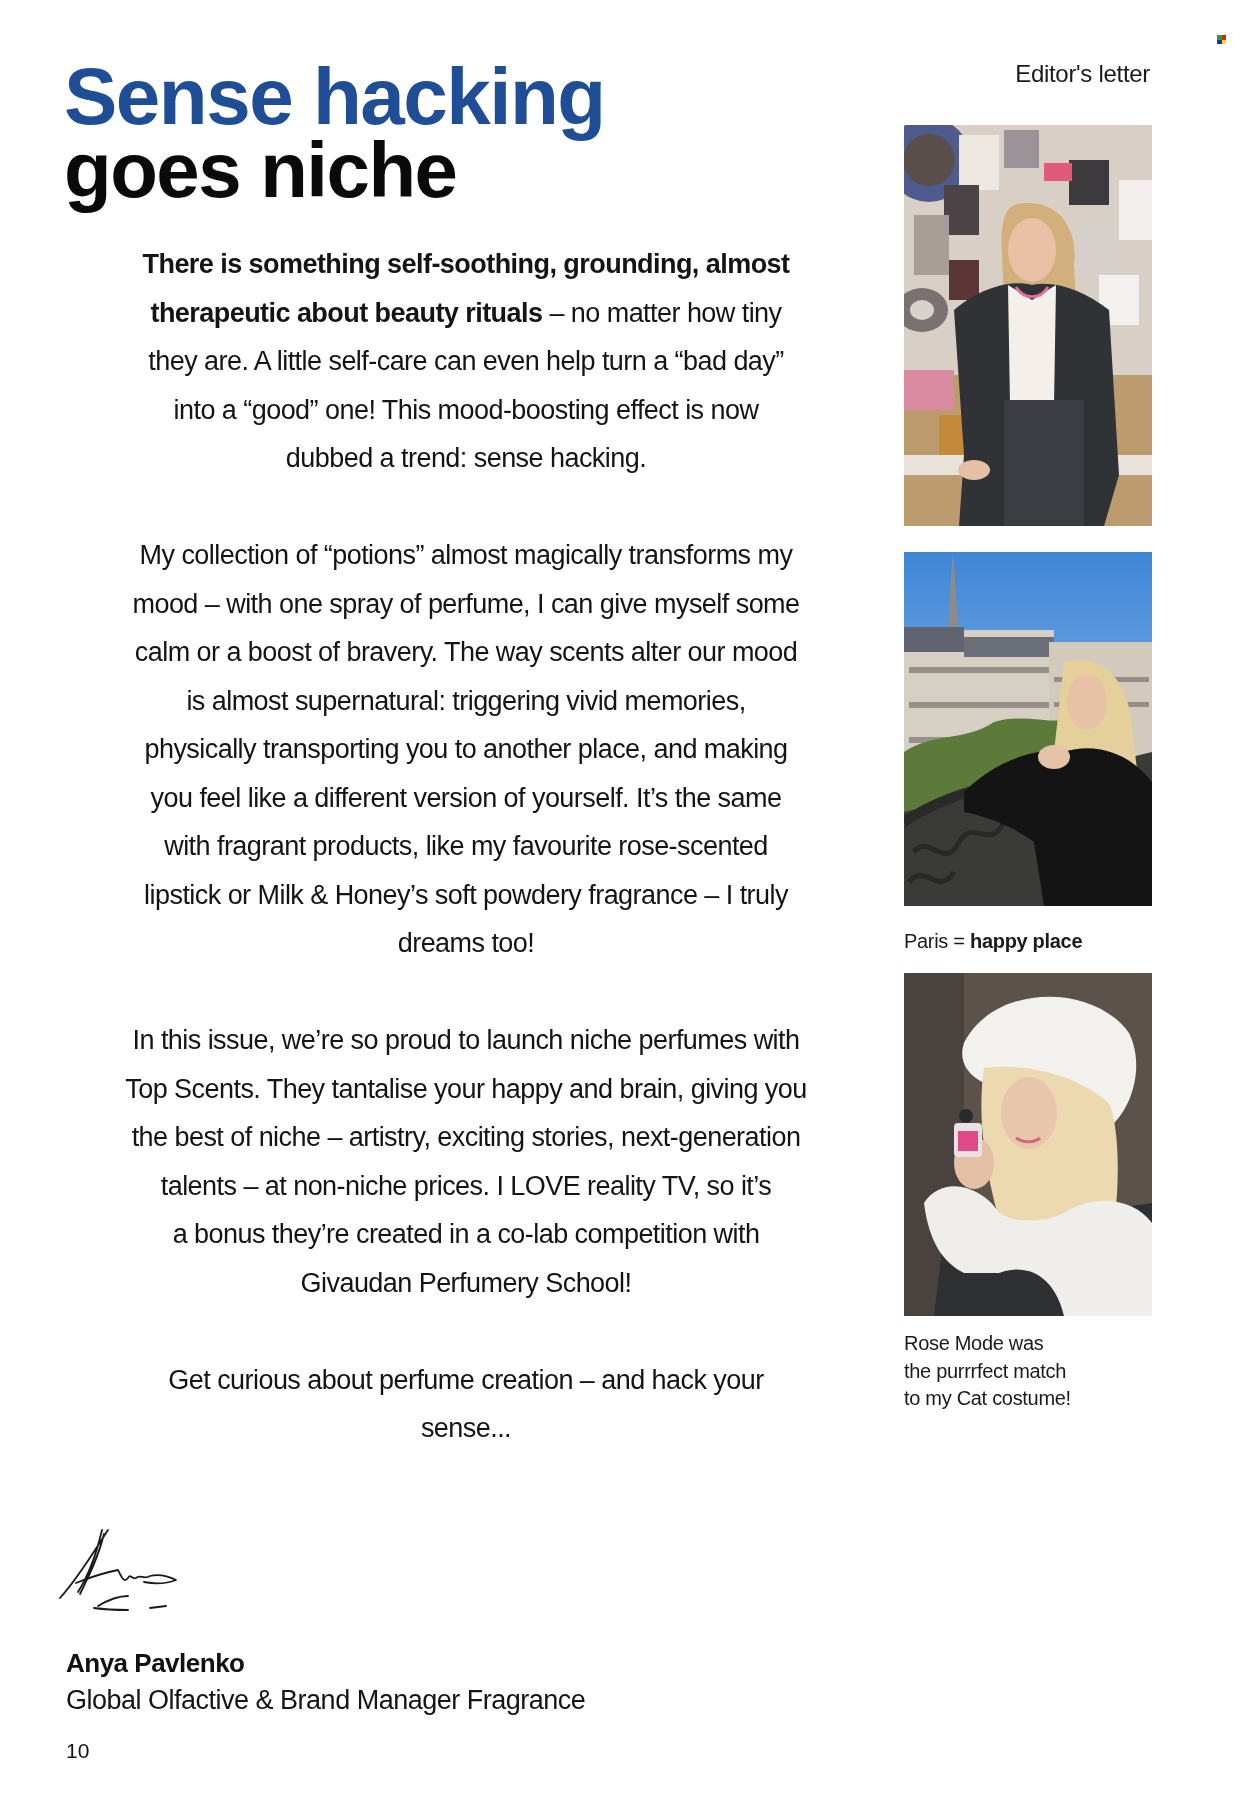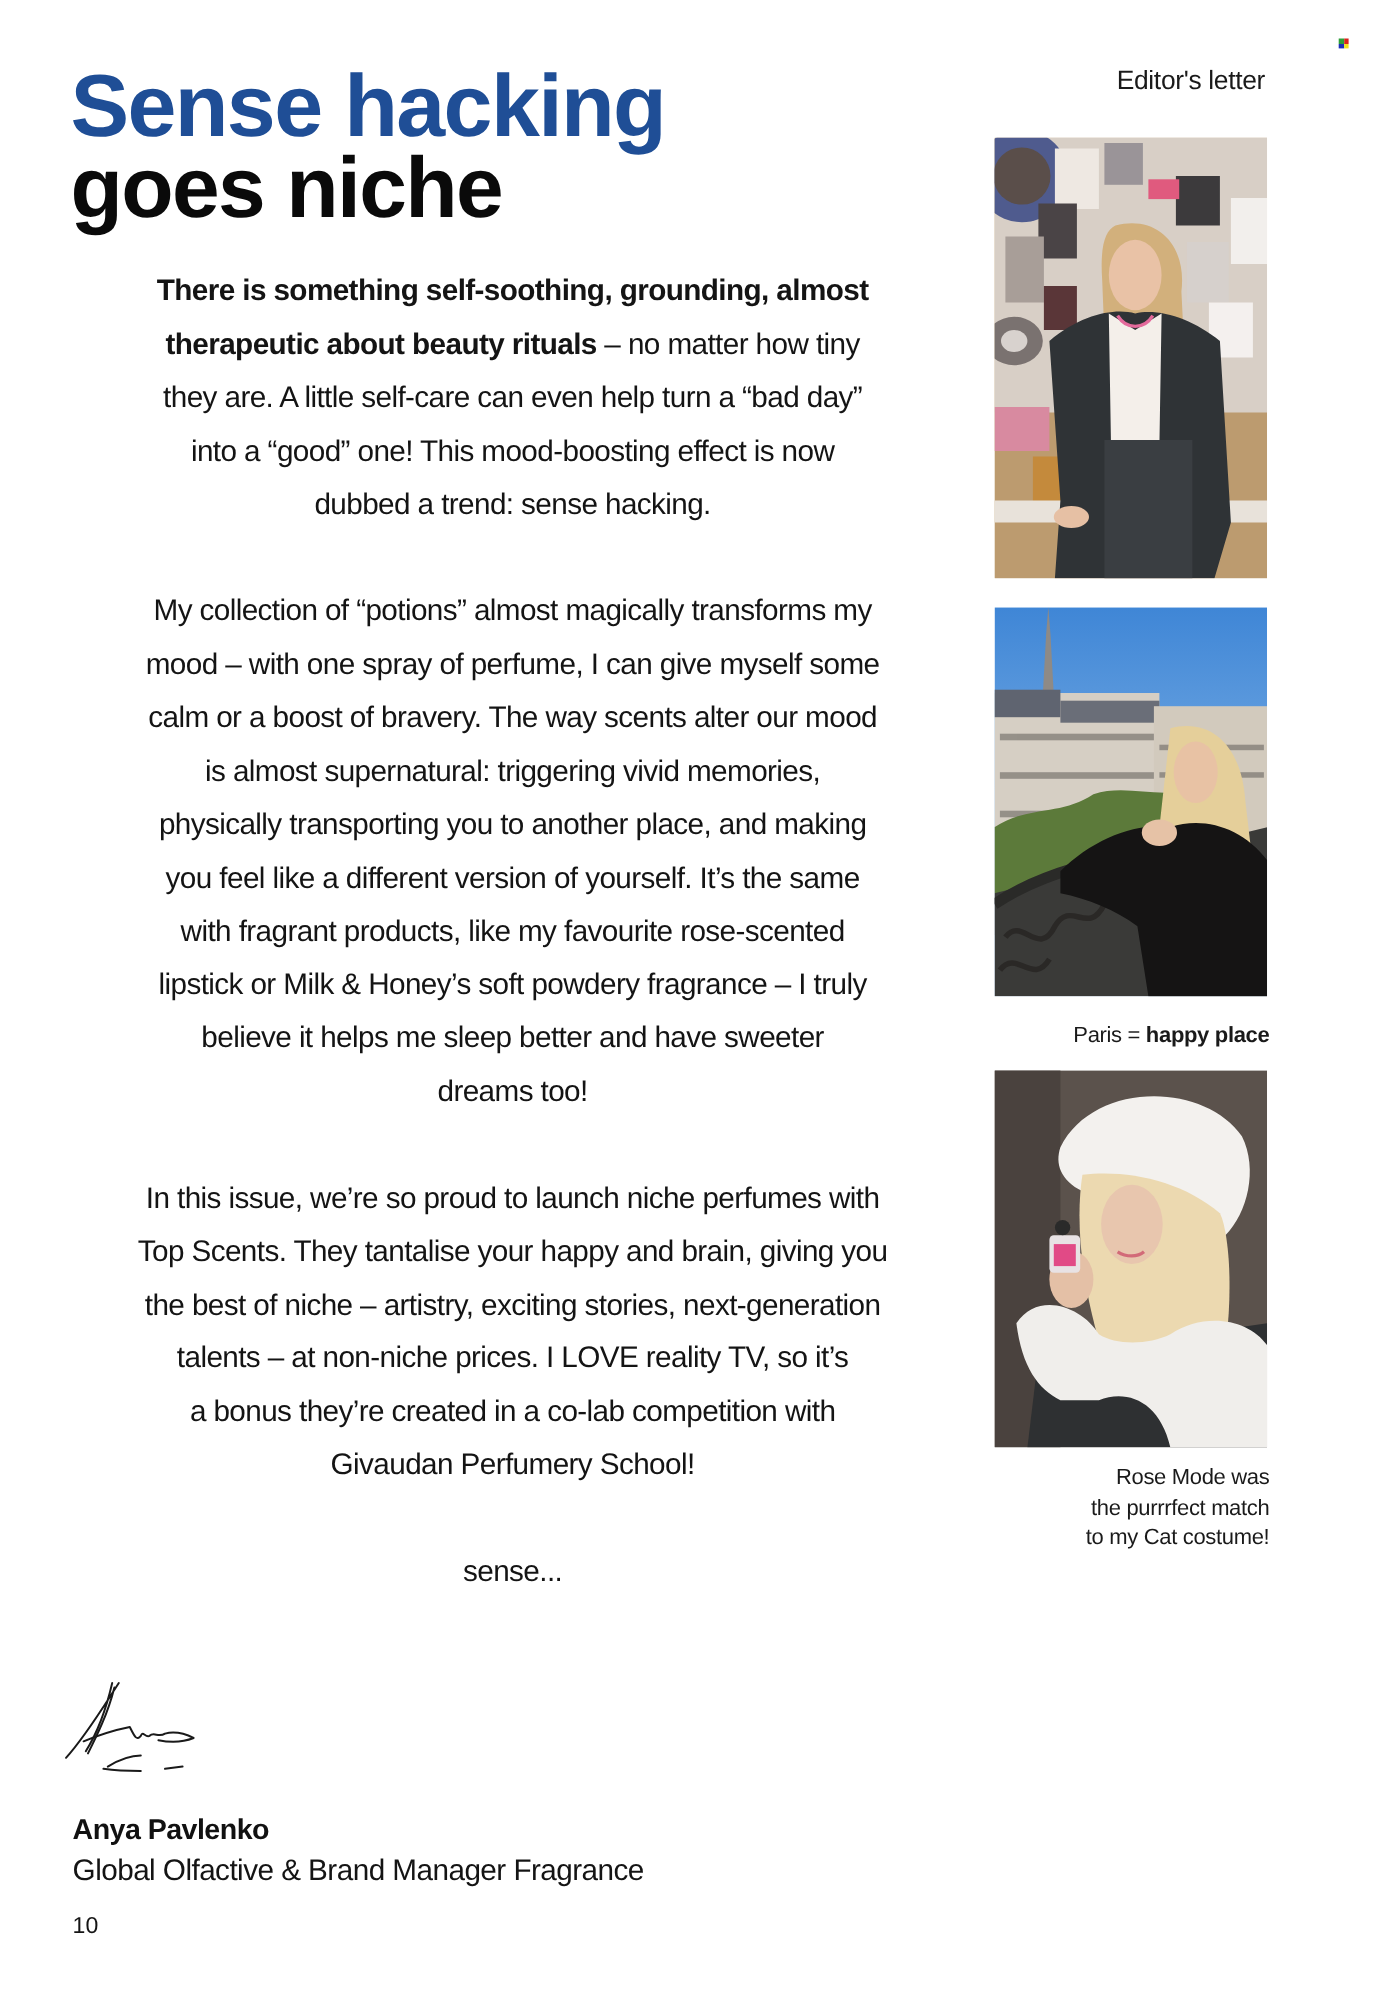--- a/index.html
+++ b/index.html
@@ -17,21 +17,21 @@
   .logo-mark span { display: block; }
   .body-text { left: 66px; width: 800px; font-size: 27px; line-height: 48.5px;
                color: #141414; letter-spacing: -0.55px; }
   .body-text p { margin: 0; }
   .body-text .line { display: block; white-space: nowrap; text-align: center; }
   .body-text .lead { font-weight: 700; }
   .para-gap { height: 48.5px; }
   .photo { position: absolute; left: 904px; width: 248px; overflow: hidden; }
   .photo svg { width: 100%; height: 100%; display: block; }
   .caption { left: 904px; width: 250px; font-size: 20px; line-height: 27.5px; color: #1a1a1a;
-             letter-spacing: -0.3px; text-align: right; }
+             letter-spacing: -0.3px; }
   .caption b { font-weight: 700; }
   .signature { left: 58px; top: 1528px; width: 160px; height: 90px; }
   .author-name { left: 66px; top: 1648px; font-size: 26px; font-weight: 700; color: #111;
                  letter-spacing: -0.5px; white-space: nowrap; }
   .author-title { left: 66px; top: 1685px; font-size: 27px; color: #141414;
                   letter-spacing: -0.5px; white-space: nowrap; }
   .page-num { left: 66px; top: 1739px; font-size: 21px; color: #141414; }
 </style>
 </head>
 <body>
@@ -59,34 +59,34 @@
   <div class="para-gap"></div>
   <p>
     <span class="line">My collection of “potions” almost magically transforms my</span>
     <span class="line">mood – with one spray of perfume, I can give myself some</span>
     <span class="line">calm or a boost of bravery. The way scents alter our mood</span>
     <span class="line">is almost supernatural: triggering vivid memories,</span>
     <span class="line">physically transporting you to another place, and making</span>
     <span class="line">you feel like a different version of yourself. It’s the same</span>
     <span class="line">with fragrant products, like my favourite rose-scented</span>
     <span class="line">lipstick or Milk &amp; Honey’s soft powdery fragrance – I truly</span>
-    <span class="line">believe it helps me sleep better and have sweeter</span>
     <span class="line">dreams too!</span>
   </p>
   <div class="para-gap"></div>
   <p>
     <span class="line">In this issue, we’re so proud to launch niche perfumes with</span>
     <span class="line">Top Scents. They tantalise your happy and brain, giving you</span>
     <span class="line">the best of niche – artistry, exciting stories, next-generation</span>
     <span class="line">talents – at non-niche prices. I LOVE reality TV, so it’s</span>
     <span class="line">a bonus they’re created in a co-lab competition with</span>
     <span class="line">Givaudan Perfumery School!</span>
   </p>
   <div class="para-gap"></div>
   <p>
+    <span class="line">Get curious about perfume creation – and hack your</span>
     <span class="line">sense...</span>
   </p>
 </div>
 
 <div class="abs signature">
   <svg viewBox="0 0 160 90" width="160" height="90" fill="none" stroke="#1a1a1a" stroke-width="1.8" stroke-linecap="round" stroke-linejoin="round">
     <path d="M2 70 C 20 50, 35 25, 50 2 M46 6 C 40 30, 30 50, 22 66 M44 2 C 38 28, 30 48, 20 64"></path>
     <path d="M18 55 C 35 48, 50 44, 60 42 C 64 50, 66 55, 70 50 C 72 45, 74 52, 78 50 C 82 46, 86 52, 92 48 C 100 46, 110 48, 118 52 C 108 56, 96 56, 86 54"></path>
     <path d="M40 78 C 50 72, 62 68, 70 68 M36 80 C 50 82, 60 82, 70 82 M92 80 L 108 78"></path>
   </svg>

